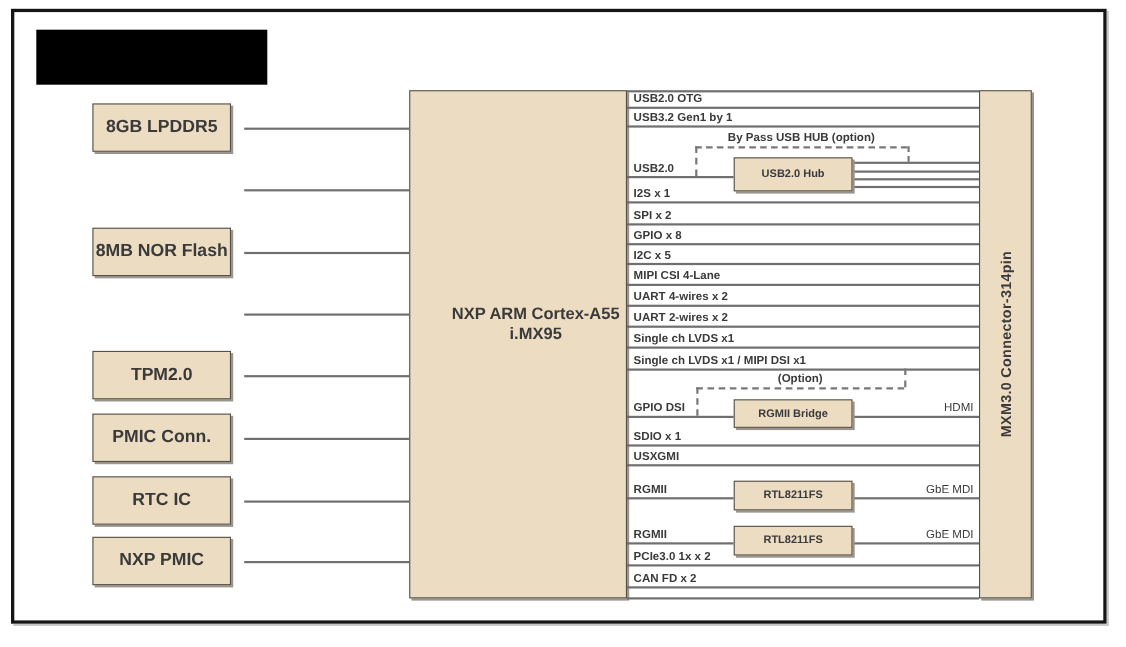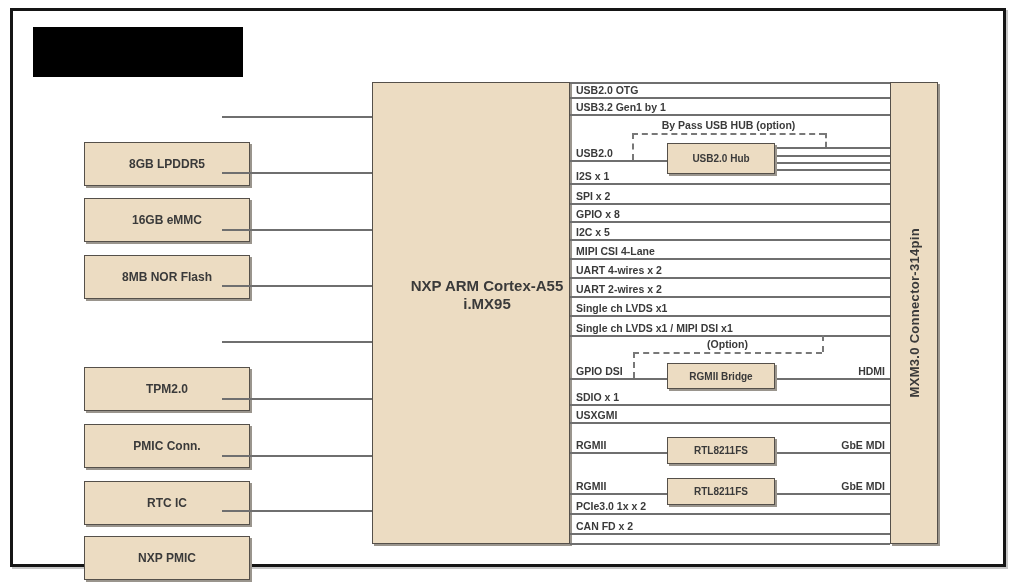--- a/index.html
+++ b/index.html
@@ -9,49 +9,46 @@
     --text:#3a3a3a;
     --frame:#151515;
     --logo-fill:#000000;
   }
   *{box-sizing:border-box;margin:0;padding:0;}
   body{background:#ffffff;font-family:"Liberation Sans",sans-serif;}
   .canvas{position:relative;width:1024px;height:588px;background:#fff;overflow:hidden;}
   .frame{position:absolute;left:10px;top:8px;width:996px;height:559px;border:3px solid var(--frame);box-shadow:2px 2px 0 #c6c6c6;background:transparent;}
   .logo{position:absolute;left:33px;top:27px;width:210px;height:50px;background:var(--logo-fill);}
   .box{position:absolute;background:var(--box-fill);border:1.5px solid var(--box-border);box-shadow:2px 2px 0 #9a958d;display:flex;align-items:center;justify-content:center;color:var(--text);}
-  .leftbox{left:84px;width:166px;height:44px;font-size:12px;font-weight:700;margin-top:48px;}
+  .leftbox{left:84px;width:126px;height:44px;font-size:16px;font-weight:700;}
   .cpu{left:372px;top:82px;width:198px;height:462px;font-size:15px;font-weight:700;text-align:center;line-height:1.2;flex-direction:column;padding-left:32px;}
   .cpu .cpulines{margin-top:-36px;}
   .connector{left:890px;top:82px;width:48px;height:462px;font-size:13px;font-weight:700;}
   .connector .vtext{writing-mode:vertical-rl;transform:rotate(180deg);white-space:nowrap;letter-spacing:.3px;}
   .midbox{left:667px;width:108px;font-size:10px;font-weight:700;}
   .hline{position:absolute;height:2px;background:var(--line);}
   .leftline{left:222px;width:150px;}
   .sig{left:570px;width:320px;}
   .sigL{left:570px;width:97px;}
   .sigR{left:775px;width:115px;}
   .siglabel{position:absolute;left:576px;font-size:10.5px;font-weight:700;color:var(--text);white-space:nowrap;}
-  .rlabel{position:absolute;left:775px;width:110px;text-align:right;font-size:10.5px;font-weight:700;color:var(--text);}
+  .rlabel{position:absolute;left:775px;width:110px;text-align:right;font-size:10.5px;font-weight:400;color:var(--text);}
   .note{position:absolute;text-align:center;font-size:10.5px;font-weight:700;color:var(--text);}
   .dash-h{position:absolute;border-top:2px dashed #787878;}
   .dash-v{position:absolute;border-left:2px dashed #787878;}
 </style>
 </head>
 <body>
 
 <div class="canvas">
   <div class="frame"></div>
   <div class="logo"></div>
 
   <div class="box leftbox" style="top:94px">
       <span>8GB LPDDR5</span>
-    </div>
-  <div class="box leftbox" style="top:150px">
-      <span>16GB eMMC</span>
     </div>
   <div class="box leftbox" style="top:207px">
       <span>8MB NOR Flash</span>
     </div>
   <div class="box leftbox" style="top:319px">
       <span>TPM2.0</span>
     </div>
   <div class="box leftbox" style="top:376px">
       <span>PMIC Conn.</span>
     </div>

